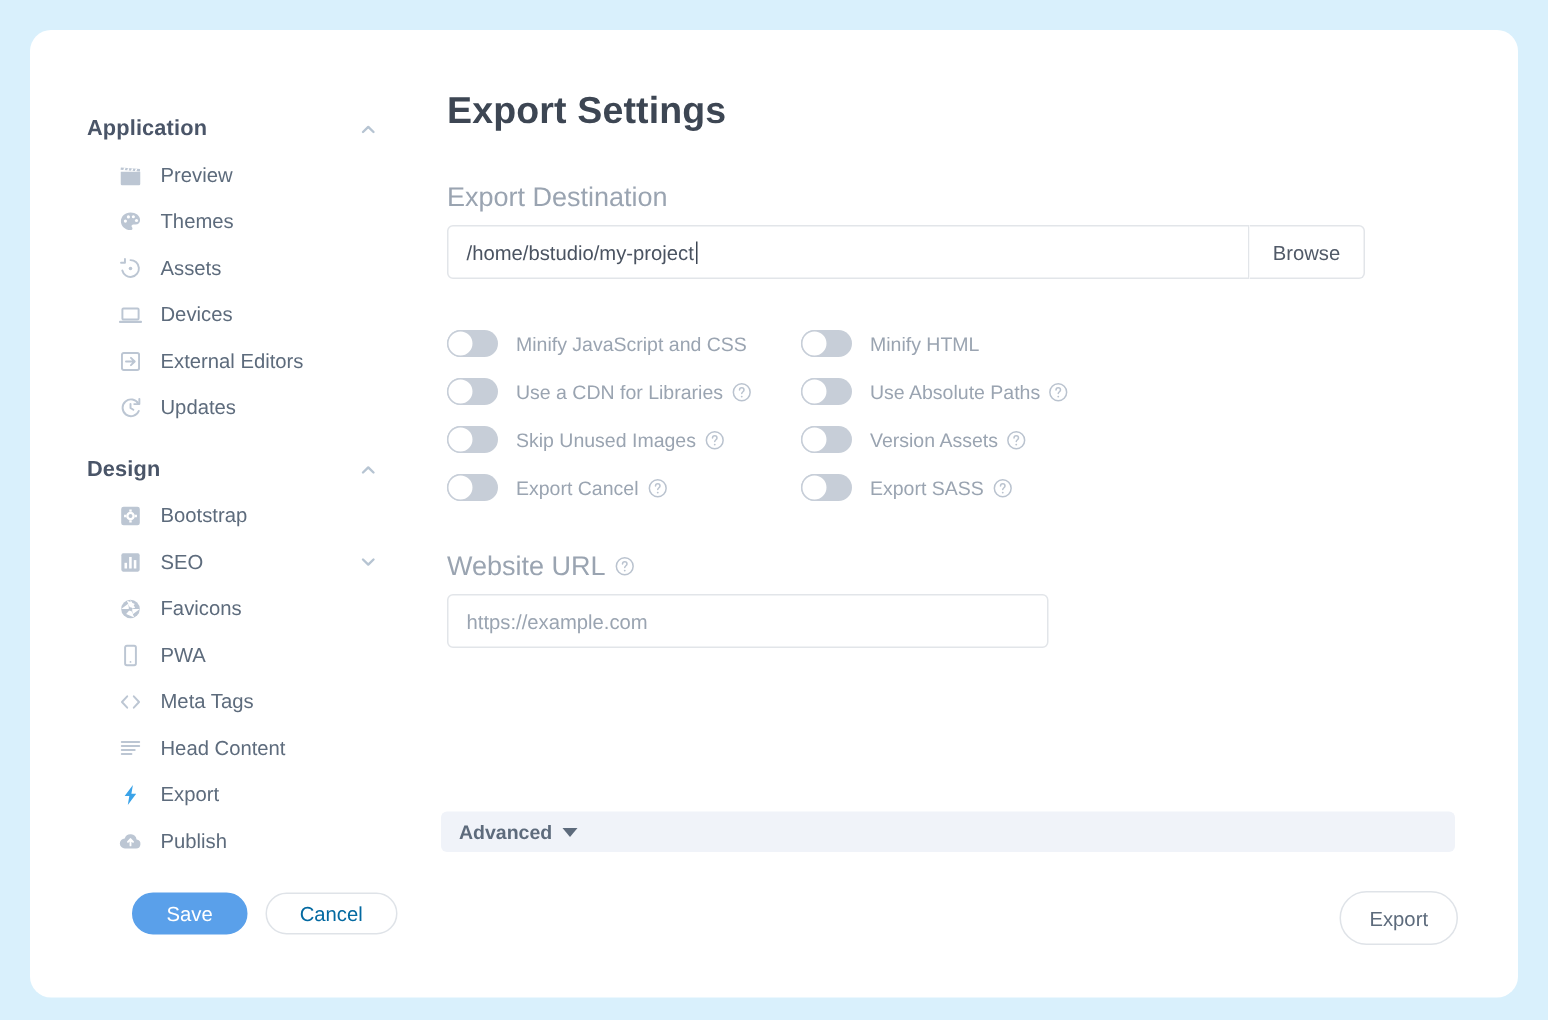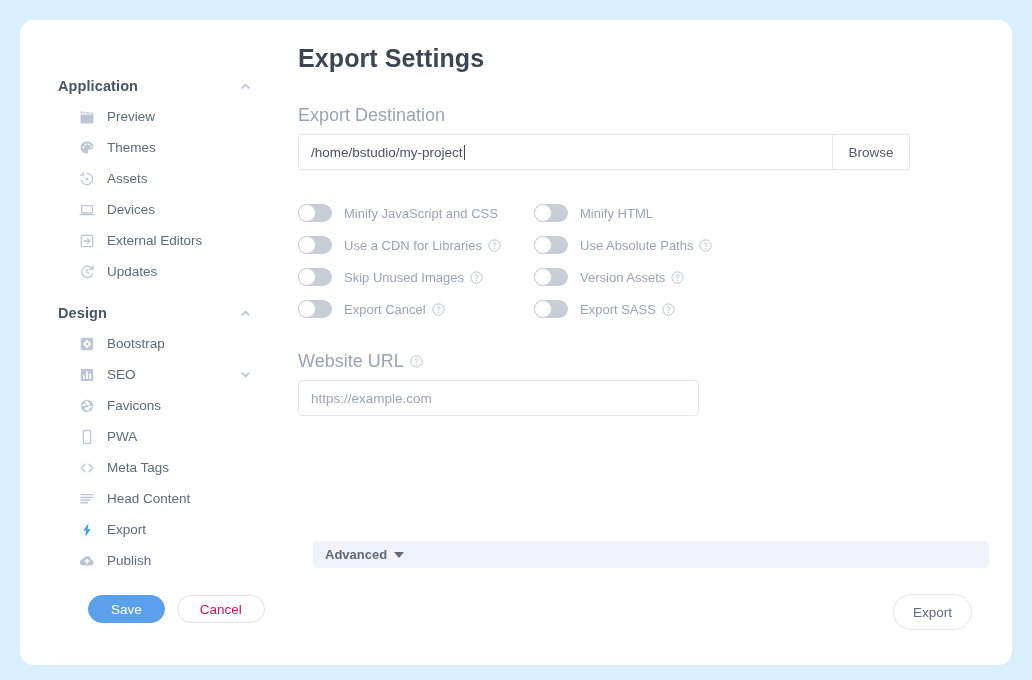--- a/index.html
+++ b/index.html
@@ -96,31 +96,31 @@
     white-space: nowrap;
   }
   .pill-primary {
     background: #5aa0ea;
     color: #ffffff;
     border: 1px solid #5aa0ea;
     min-width: 70px;
   }
   .pill-ghost {
     background: #ffffff;
-    color: #be185d;
+    color: #0369a1;
     border: 1px solid #dfe3e8;
     min-width: 70px;
   }
 
   
   #main {
     position: absolute;
     left: 258px; top: 0;
     right: 0; bottom: 0;
-    padding: 24px 40px 0 20px;
+    padding: 40px 40px 0 20px;
   }
   #page-title {
     font-size: 25px;
     font-weight: bold;
     color: #3d4653;
     margin: 0 0 32px 0;
     letter-spacing: .1px;
   }
   .field-label {
     font-size: 18px;
@@ -220,21 +220,21 @@
     border-radius: 4px;
     background: #fff;
     font-size: 13.5px;
     color: #9aa4b1;
     padding: 0 12px;
     display: flex; align-items: center;
   }
 
   #advanced-bar {
     position: absolute;
-    left: 35px; bottom: 97px;
+    left: 16px; bottom: 97px;
     width: 676px;
     height: 27px;
     background: #f0f3f9;
     border-radius: 4px;
     display: flex;
     align-items: center;
     padding: 0 12px;
     cursor: pointer;
   }
   #advanced-label {

